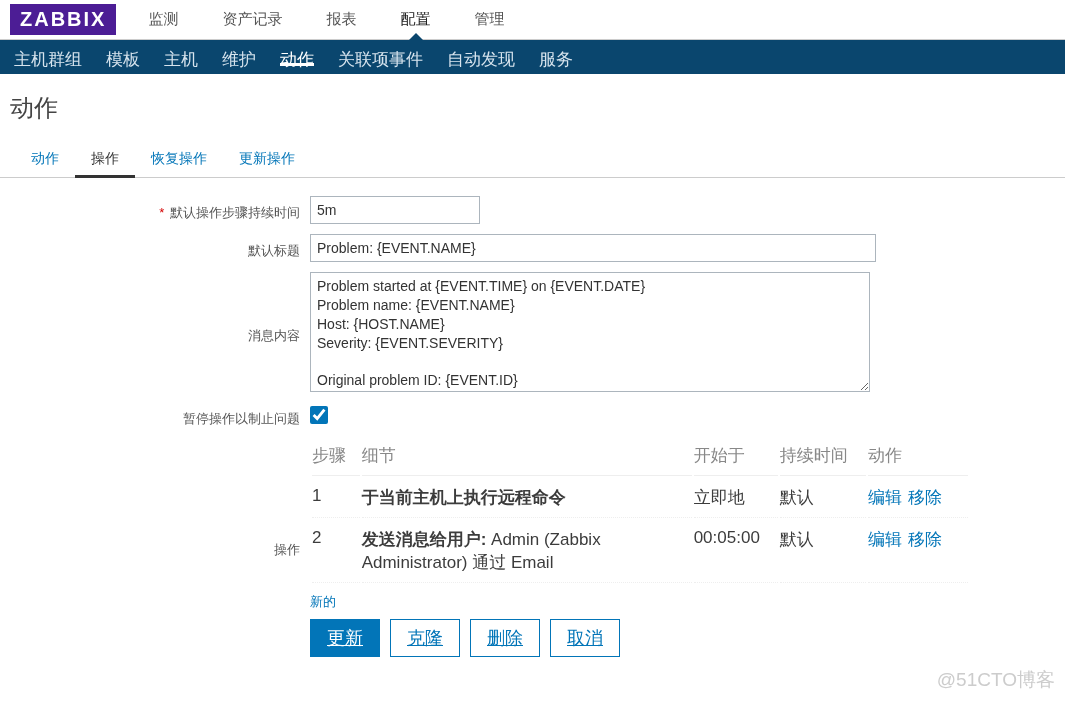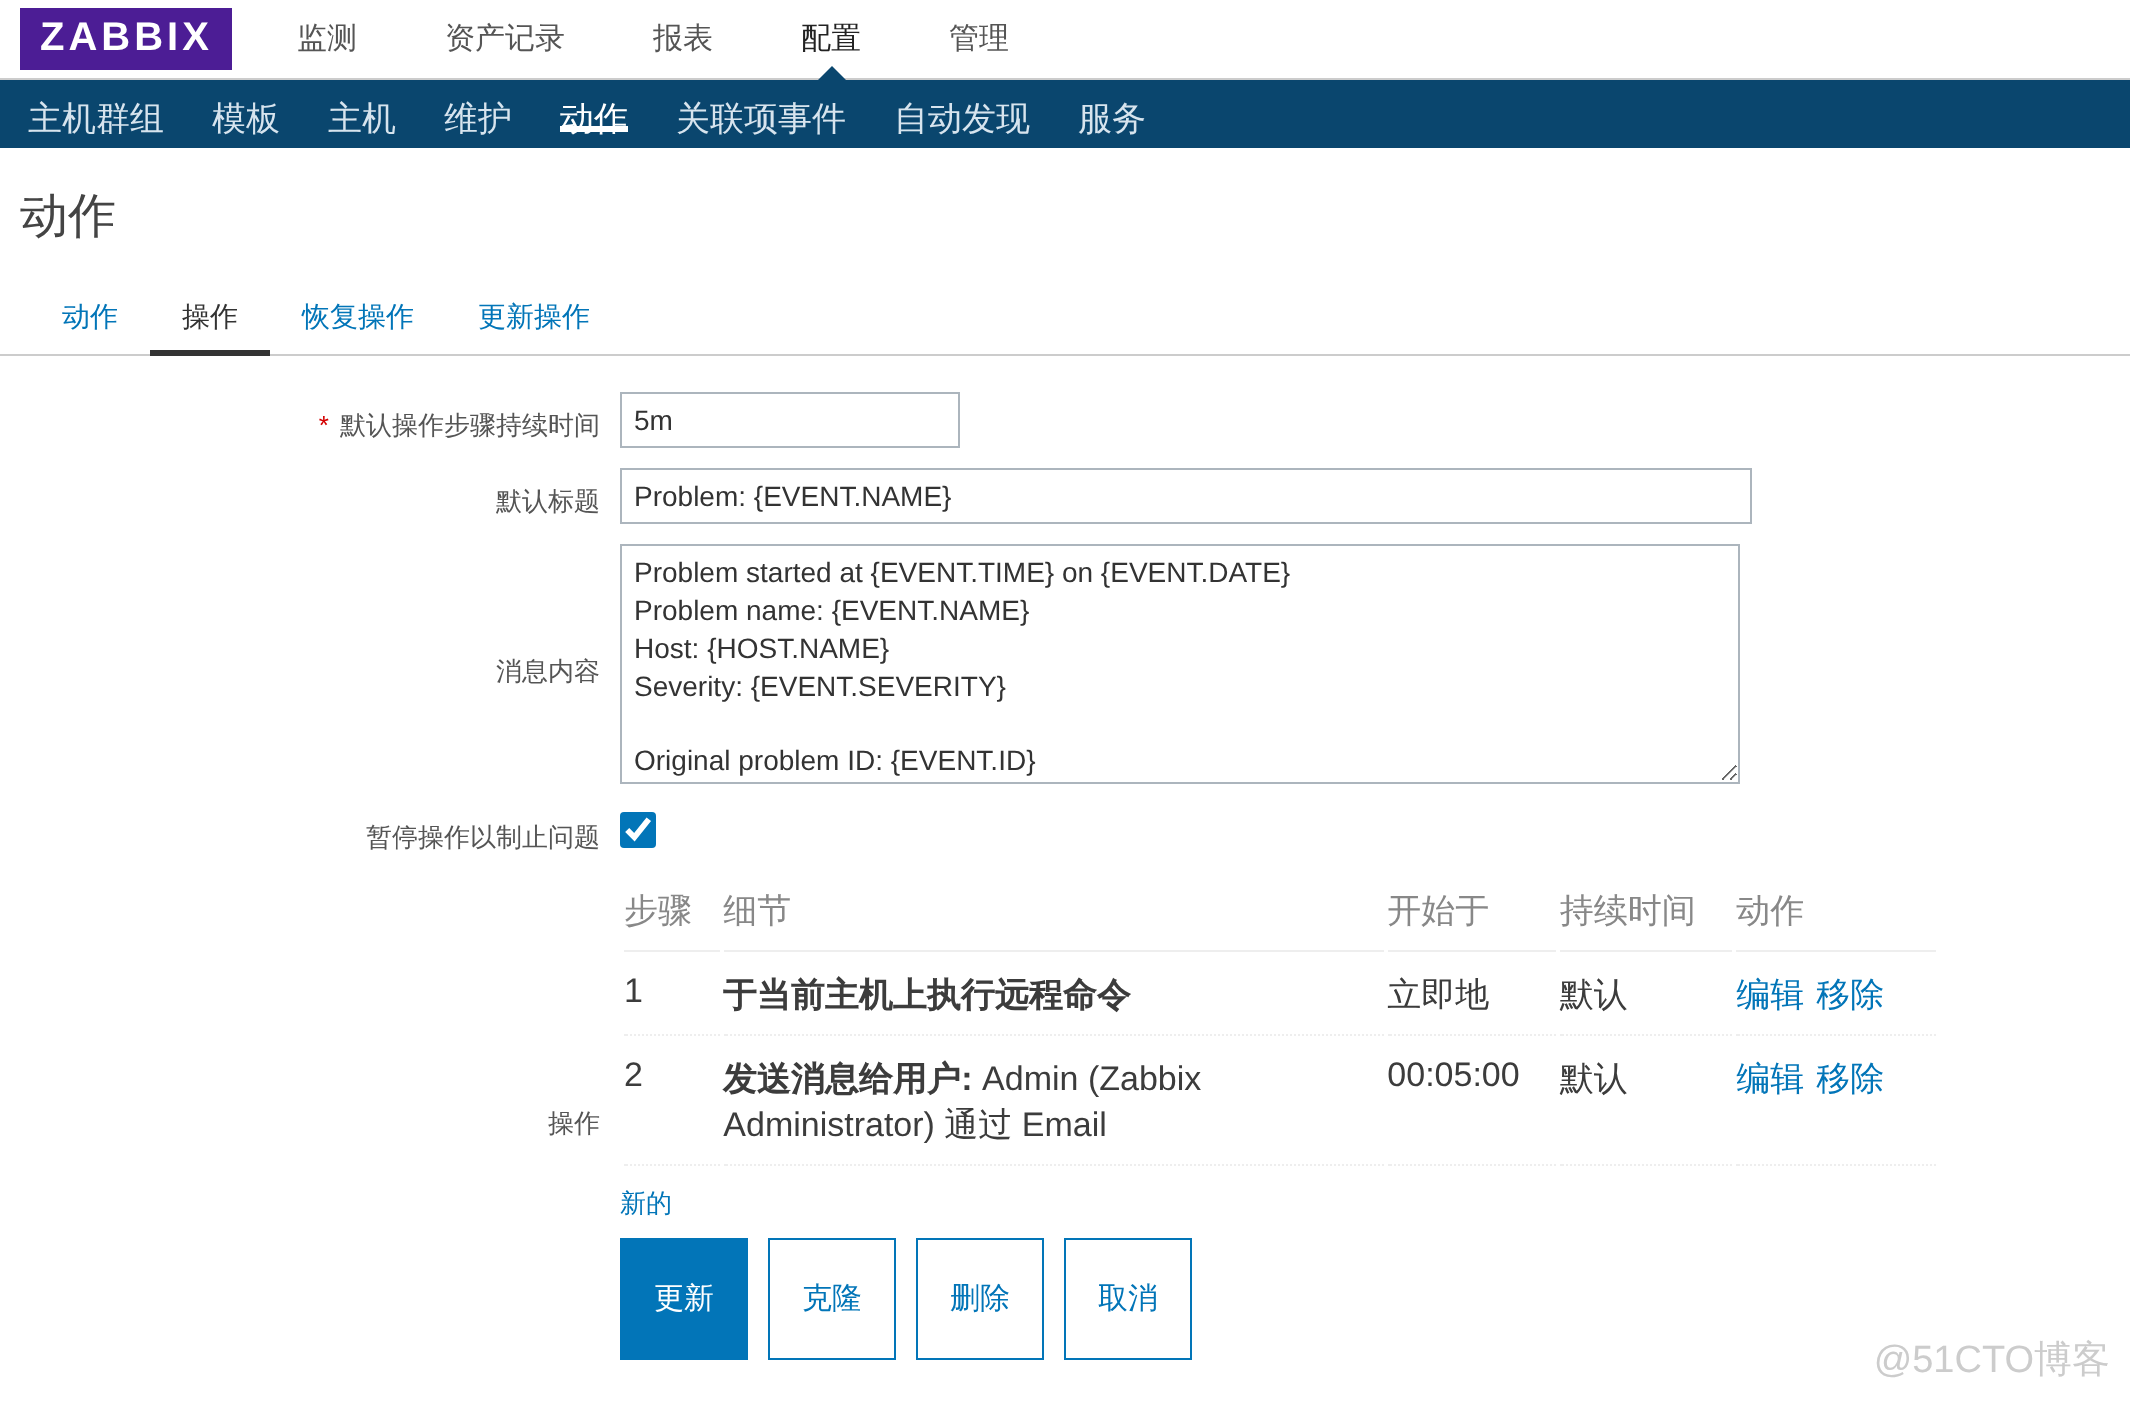--- a/index.html
+++ b/index.html
@@ -47,21 +47,21 @@
 .ops-table th { text-align: left; font-weight: normal; color: #888; padding: 4px 8px 8px 0; border-bottom: 1px solid #eee; }
 .ops-table td { padding: 8px 8px 8px 0; border-bottom: 1px dotted #eee; vertical-align: top; }
 .ops-table .detail-strong { font-weight: bold; }
 .ops-table .actions a { margin-right: 6px; }
 .ops-new { padding: 8px 0; }
 
 .hint { margin: 18px 0 12px 0; color: #333; }
 .hint .req { color: #d40000; }
 
 .btn-row { display: flex; gap: 10px; }
-.btn { border: 1px solid #0275b8; background: #fff; color: #0275b8; padding: 20px 16px; font-size: 15px; cursor: pointer; }
+.btn { border: 1px solid #0275b8; background: #fff; color: #0275b8; padding: 6px 16px; font-size: 18px; cursor: pointer; text-decoration: underline; }
 .btn.primary { background: #0275b8; color: #fff; }
 
 .watermark { position: fixed; right: 10px; bottom: 8px; color: #ccc; font-size: 19px; }
 </style>
 </head>
 <body>
 
 <div class="top-nav">
   <div class="logo">ZABBIX</div>
   <div class="menu" id="topnav">

